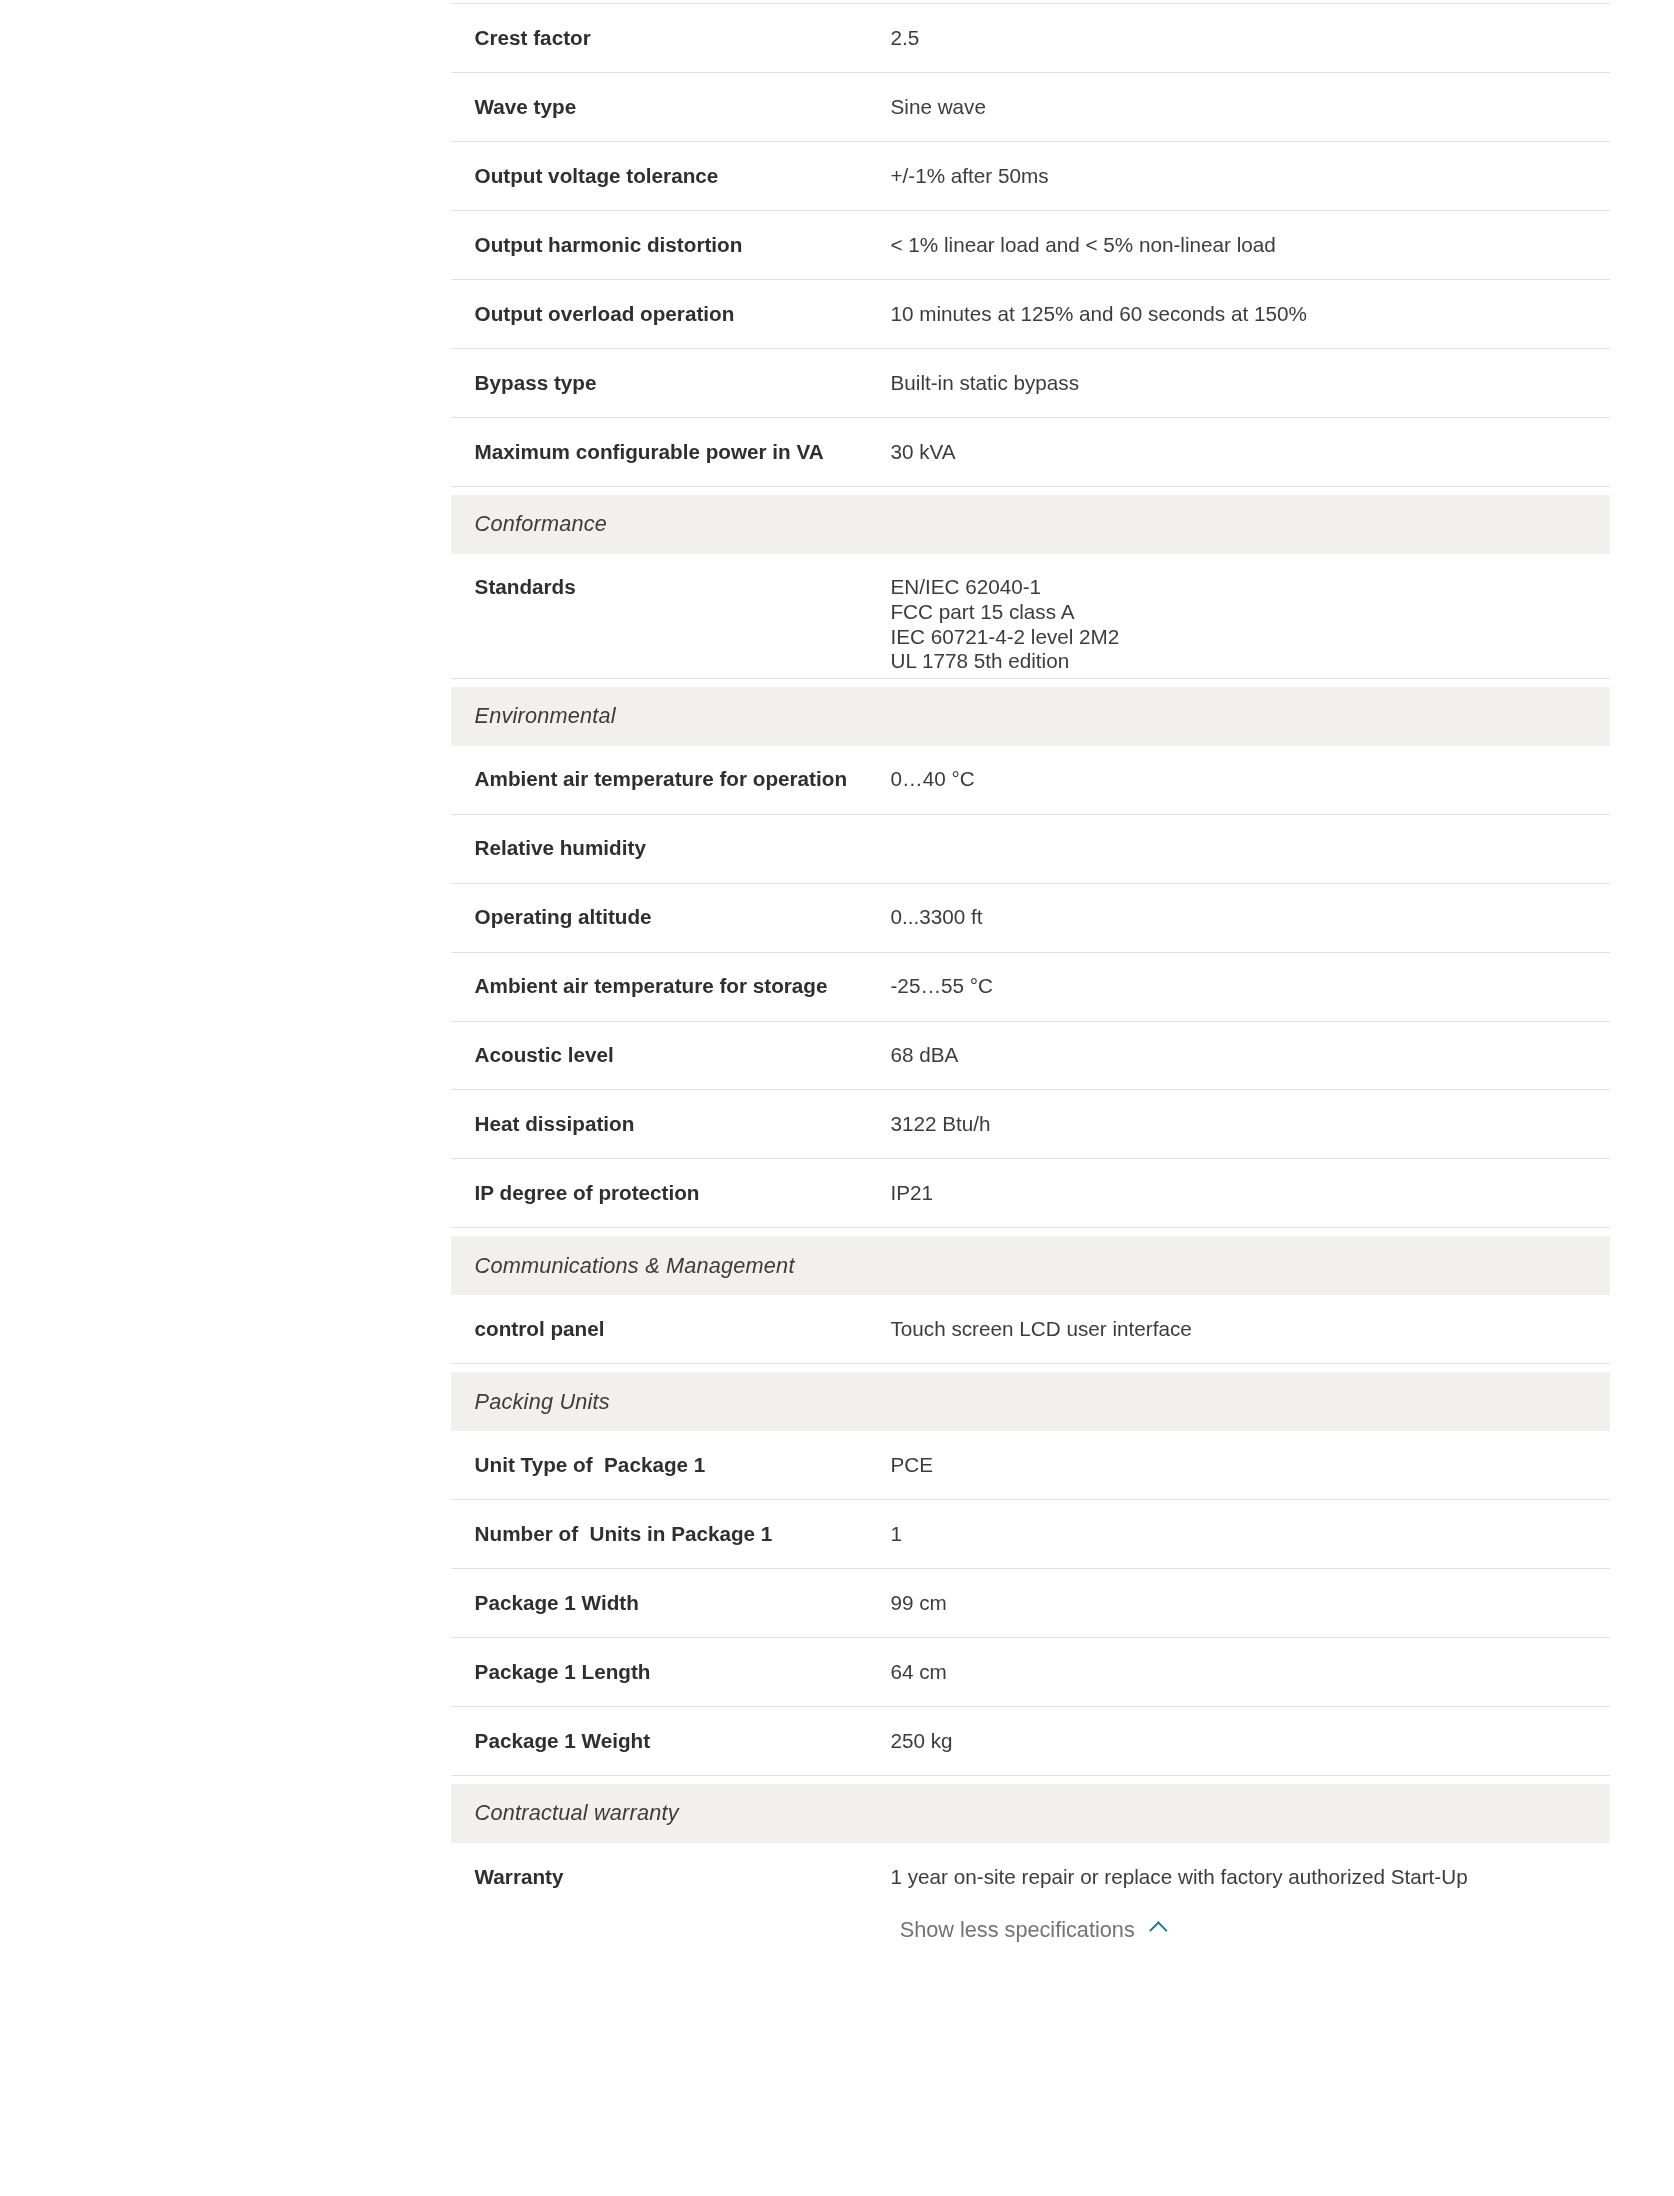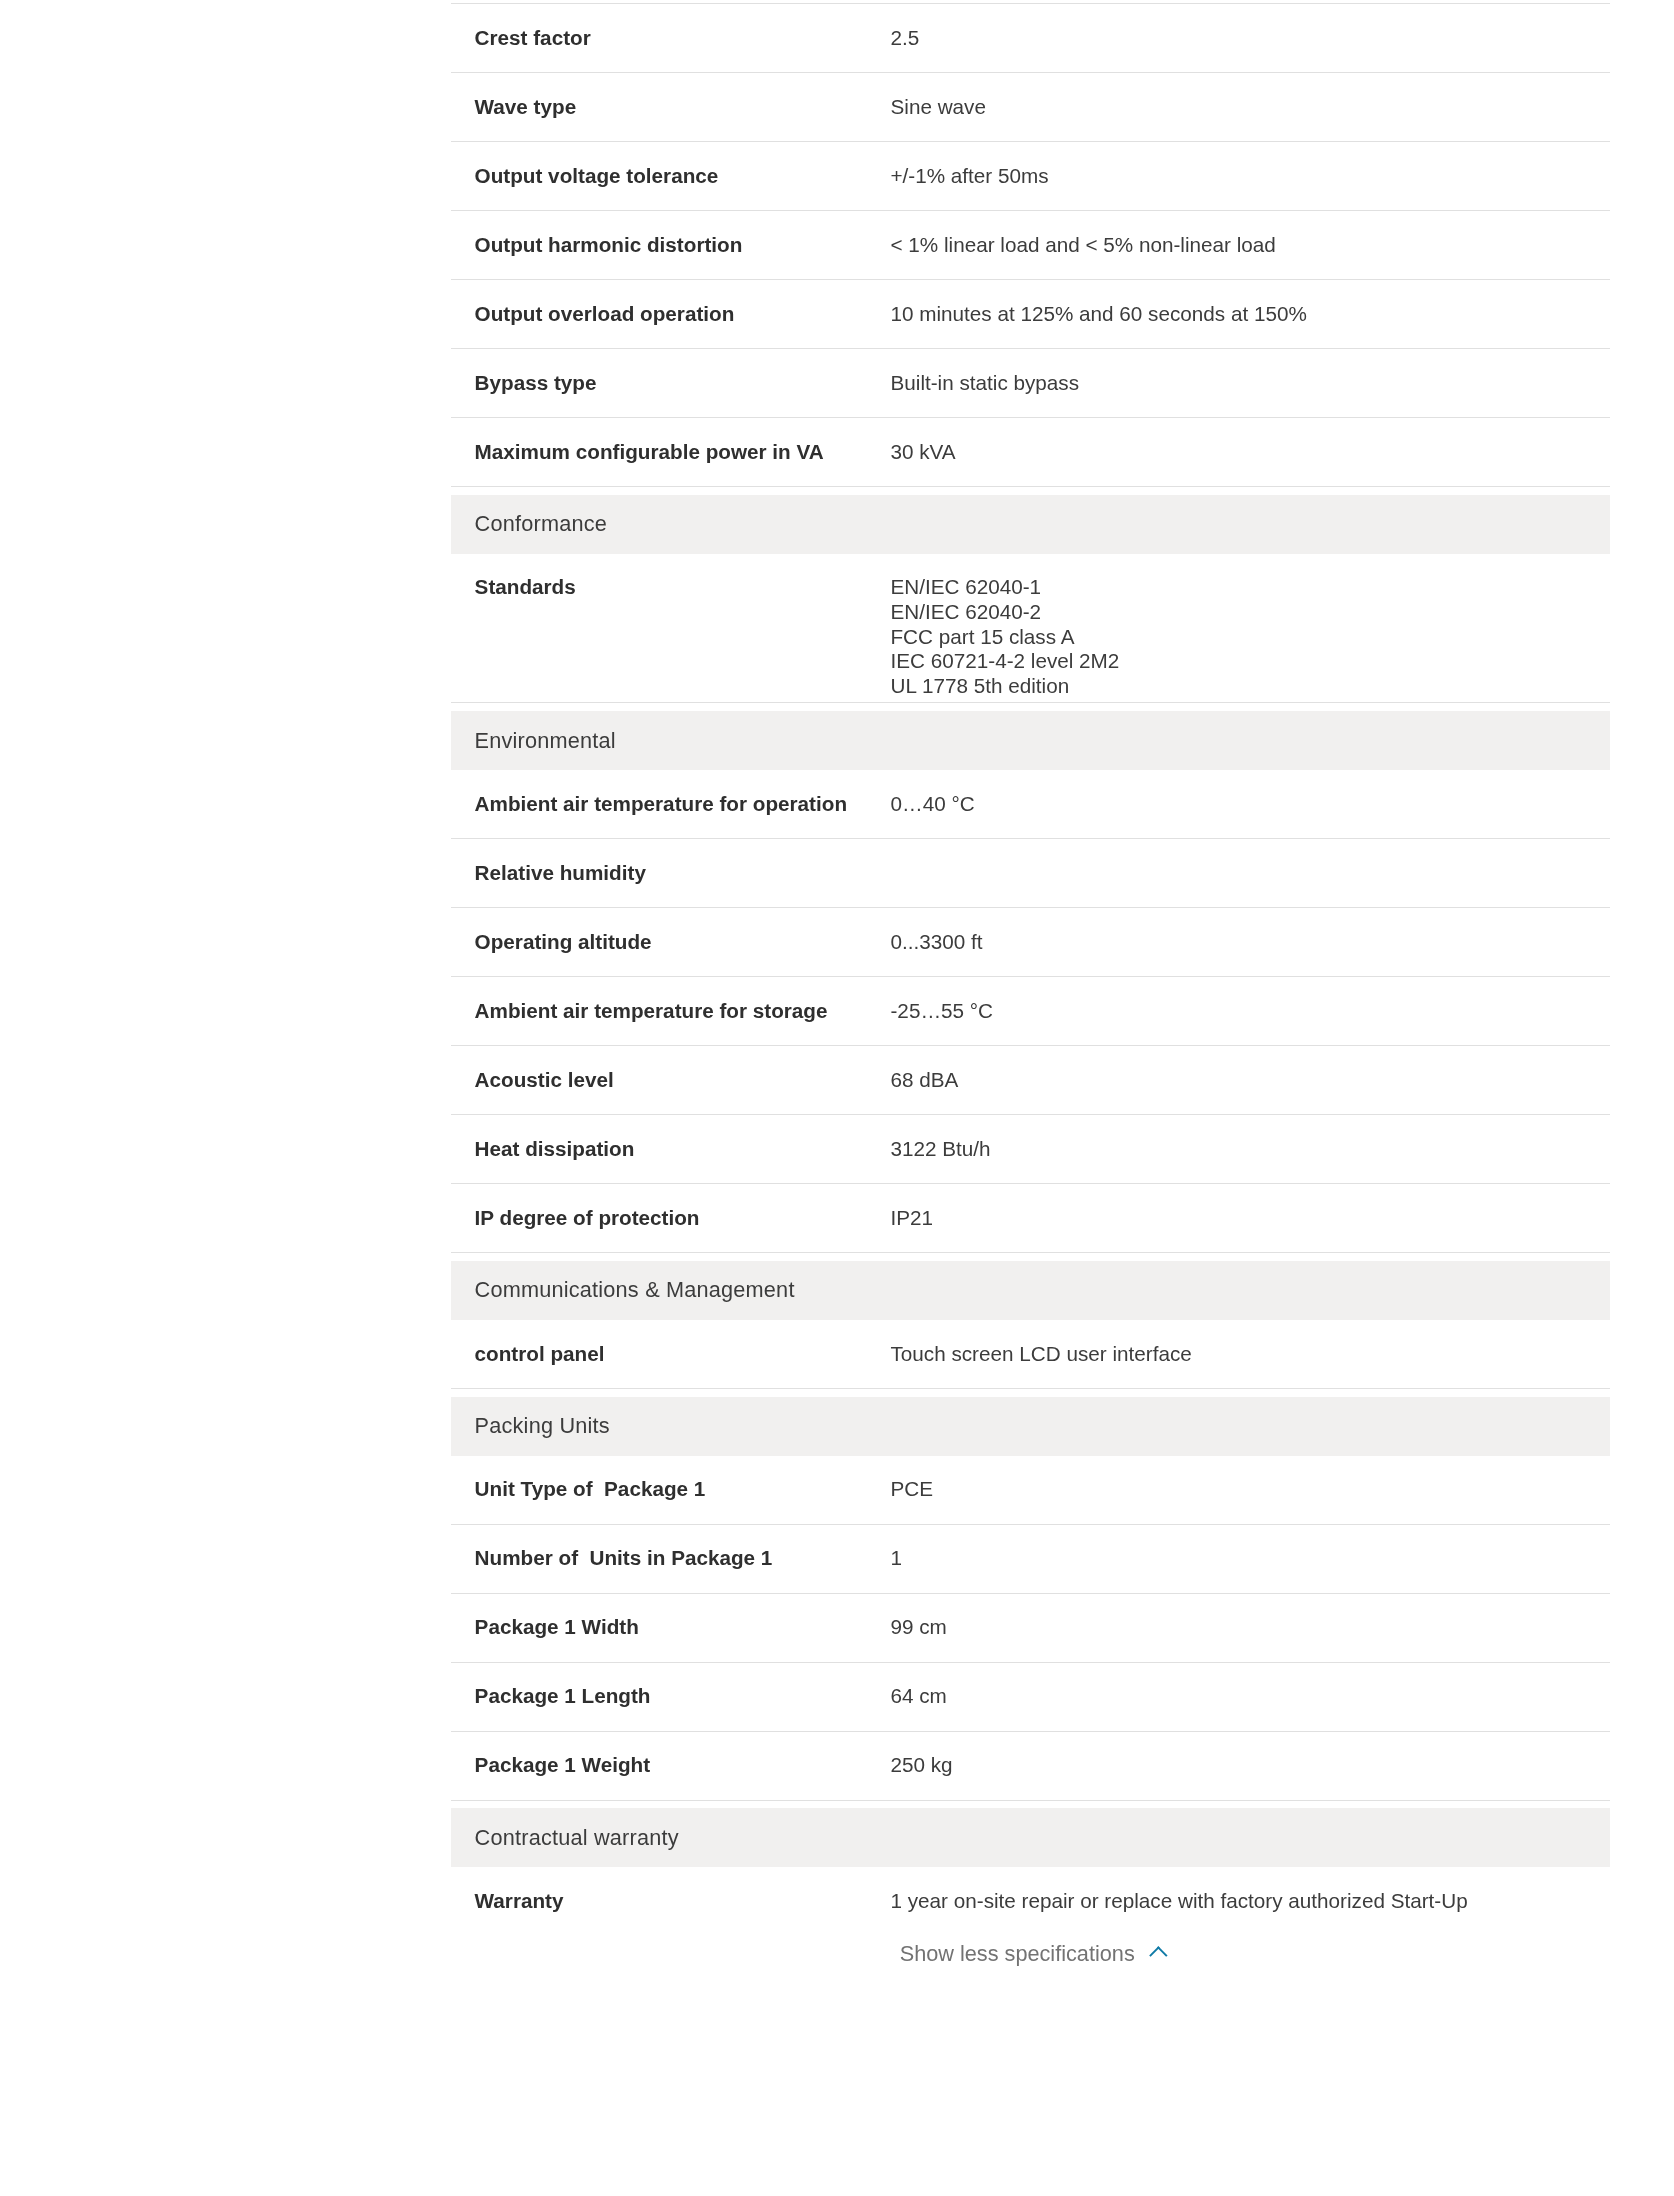--- a/index.html
+++ b/index.html
@@ -27,20 +27,21 @@
     display: flex;
     align-items: center;
     padding-left: 23.6px;
     box-sizing: border-box;
   }
   .band span {
     font-size: 21.7px;
     font-weight: 400;
     color: #3c3c3c;
     letter-spacing: 0.2px;
+    font-style: italic;
   }
   .row {
     display: flex;
     align-items: flex-start;
     padding: 21.7px 0 21.7px 23.6px;
     border-bottom: 1px solid #e0e0e0;
     box-sizing: border-box;
   }
   .row.no-border { border-bottom: none; }
   .row.multi { padding-bottom: 4px; }
@@ -116,21 +117,20 @@
         <div class="lbl">Maximum configurable power in VA</div>
         <div class="val">30 kVA</div>
       </div>
       <div class="band">
         <span>Conformance</span>
       </div>
       <div class="row multi">
         <div class="lbl">Standards</div>
         <div class="val">
           <span class="vline">EN/IEC 62040-1</span>
-          <span class="vline">EN/IEC 62040-2</span>
           <span class="vline">FCC part 15 class A</span>
           <span class="vline">IEC 60721-4-2 level 2M2</span>
           <span class="vline">UL 1778 5th edition</span>
         </div>
       </div>
       <div class="band">
         <span>Environmental</span>
       </div>
       <div class="row">
         <div class="lbl">Ambient air temperature for operation</div>

